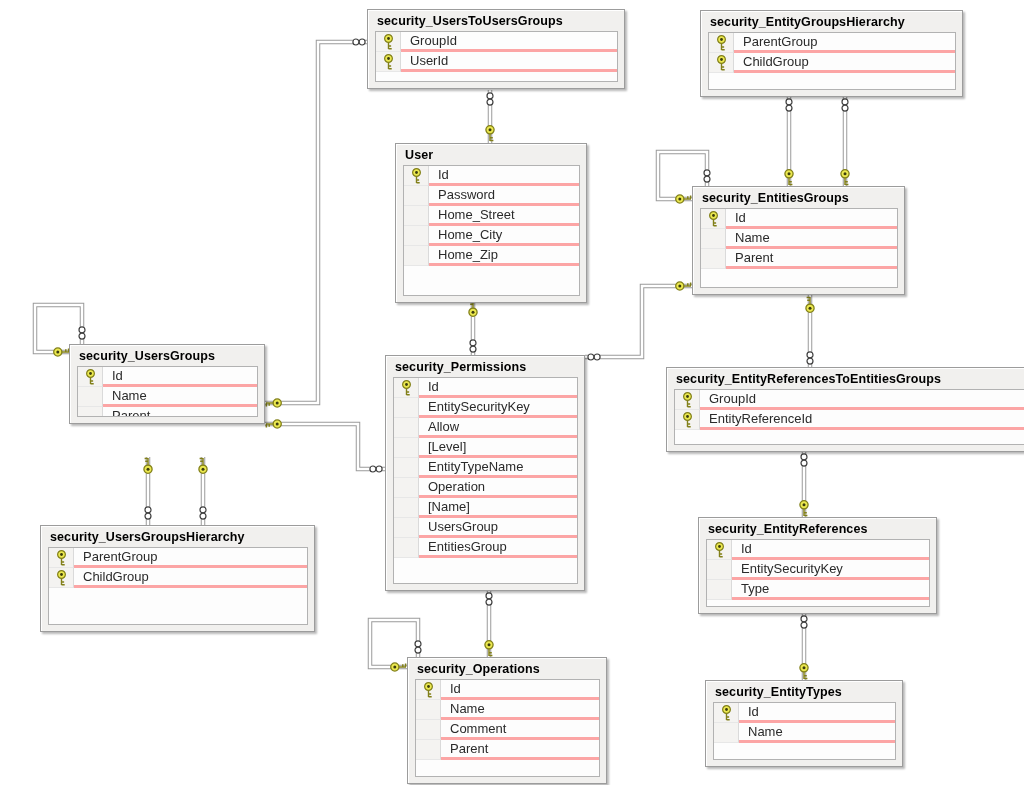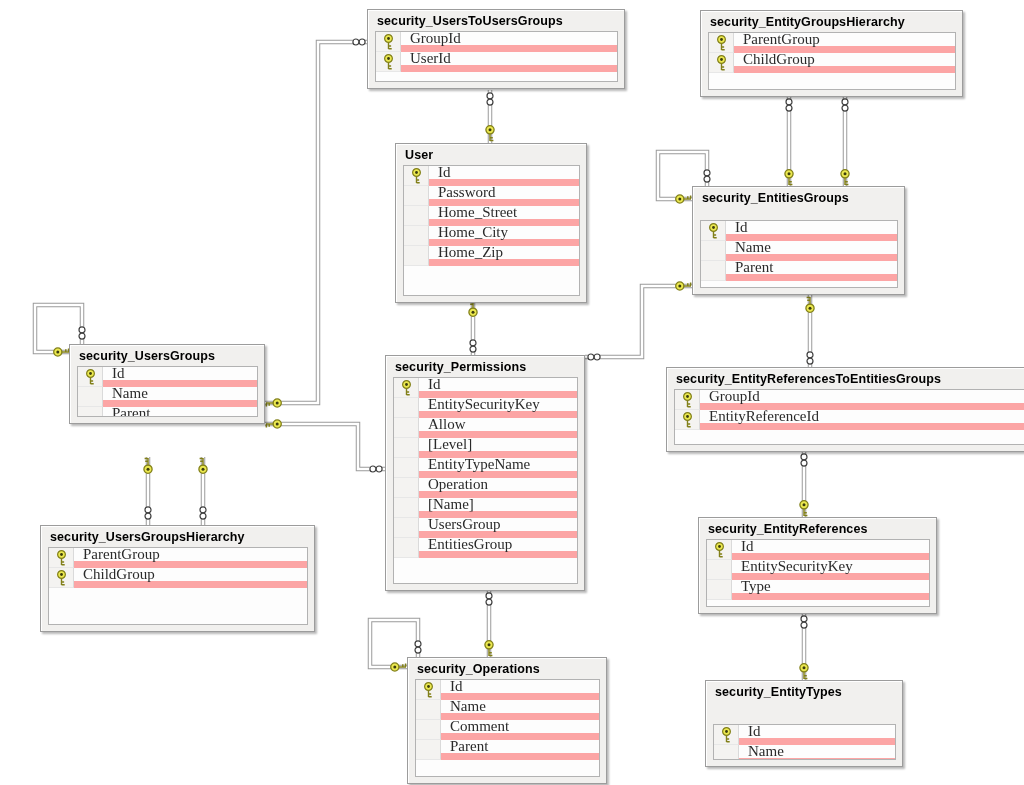--- a/index.html
+++ b/index.html
@@ -26,23 +26,22 @@
     border:1px solid #b2b2b2;overflow:hidden;
   }
   .col-row{display:flex;height:20px;align-items:stretch;}
   .icon-cell{
     width:24px;flex:0 0 24px;background:#f4f3f1;
     border-right:1px solid #dadada;border-bottom:1px solid #e7e7e7;
     display:flex;align-items:center;justify-content:center;
   }
   .col-label{
     flex:1;display:flex;align-items:center;padding-left:9px;
-    font-size:15px;color:#2a2a2a;border-bottom:7px solid #fca5a5;
+    font-size:13px;color:#2a2a2a;border-bottom:3px solid #fca5a5;
     white-space:nowrap;
-    font-family:Liberation Serif, serif;
   }
 </style>
 </head>
 <body>
 
 <div class="canvas">
   <svg id="wires" width="1024" height="785">
       <polyline points="470,90 470,143" class="wire-outer"></polyline>
       <polyline points="470,90 470,143" class="wire-inner"></polyline>
       <g transform="translate(470,99) rotate(0)">
@@ -294,21 +293,21 @@
         <div class="col-row">
           <div class="icon-cell"></div>
           <span class="col-label">Home_City</span>
         </div>
         <div class="col-row">
           <div class="icon-cell"></div>
           <span class="col-label">Home_Zip</span>
         </div>
       </div>
     </div>
-    <div class="card" style="left:672px;top:186px;width:213px;height:109px;gap:12px;">
+    <div class="card" style="left:672px;top:186px;width:213px;height:109px;">
       <div class="card-title">security_EntitiesGroups</div>
       <div class="grid">
         <div class="col-row">
           <div class="icon-cell">
             <svg width="11" height="16" viewBox="-5.5 -9 11 17">
               <circle cx="0" cy="-4.2" r="4.1" fill="#ece94f" stroke="#82801a" stroke-width="1.3"></circle>
               <circle cx="0" cy="-4.2" r="1.5" fill="#3c3c0e"></circle>
               <path d="M0 -0.5 L0 7 M0 3.8 L2.8 3.8 M0 6.6 L3.4 6.6" stroke="#82801a" stroke-width="1.5" fill="none"></path>
             </svg>
           </div>
@@ -487,21 +486,21 @@
         <div class="col-row">
           <div class="icon-cell"></div>
           <span class="col-label">Comment</span>
         </div>
         <div class="col-row">
           <div class="icon-cell"></div>
           <span class="col-label">Parent</span>
         </div>
       </div>
     </div>
-    <div class="card" style="left:685px;top:680px;width:198px;height:87px;gap:22px;">
+    <div class="card" style="left:685px;top:680px;width:198px;height:87px;">
       <div class="card-title">security_EntityTypes</div>
       <div class="grid">
         <div class="col-row">
           <div class="icon-cell">
             <svg width="11" height="16" viewBox="-5.5 -9 11 17">
               <circle cx="0" cy="-4.2" r="4.1" fill="#ece94f" stroke="#82801a" stroke-width="1.3"></circle>
               <circle cx="0" cy="-4.2" r="1.5" fill="#3c3c0e"></circle>
               <path d="M0 -0.5 L0 7 M0 3.8 L2.8 3.8 M0 6.6 L3.4 6.6" stroke="#82801a" stroke-width="1.5" fill="none"></path>
             </svg>
           </div>

